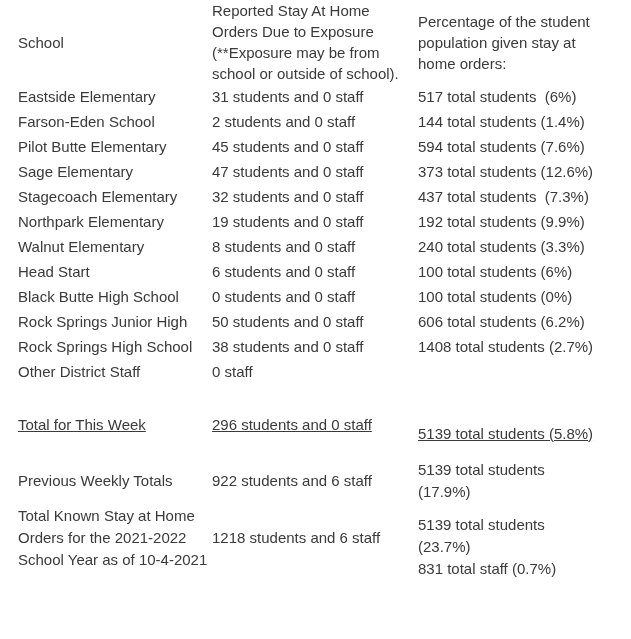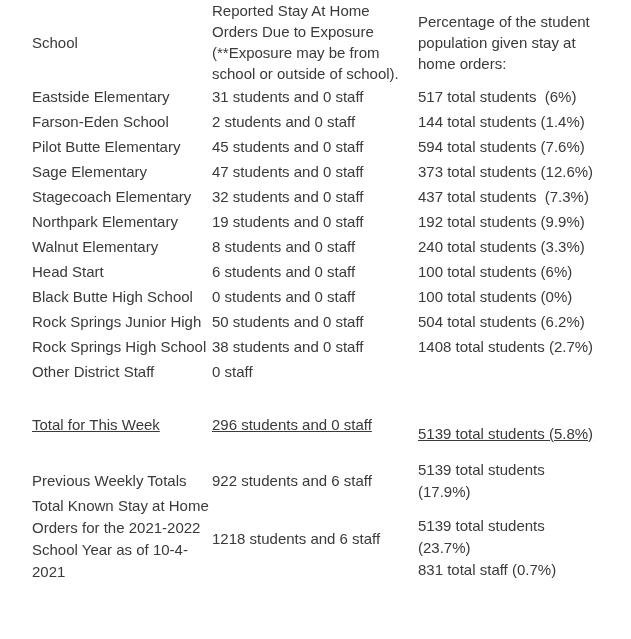--- a/index.html
+++ b/index.html
@@ -21,21 +21,21 @@
   }
   th, td {
     font-weight: 400;
     text-align: left;
     vertical-align: middle;
     padding: 0;
     font-size: 15px;
     line-height: 22px;
     overflow: hidden;
   }
-  .c1 { padding-left: 32px; }
+  .c1 { padding-left: 18px; }
   
   tr.header-row { height: 84px; }
   tr.header-row th { line-height: 21px; }
   tr.header-row th.c2 { padding-right: 2px; }
   tr.header-row th.c3 { padding-right: 26px; }
   
   tr.data-row { height: 25px; margin-left: 28px; }
   tr.data-row td { white-space: pre; }
   
   tr.spacer-row { height: 25px; }
@@ -111,21 +111,21 @@
         <td class="c3">100 total students (6%)</td>
       </tr>
       <tr class="data-row">
         <td class="c1">Black Butte High School</td>
         <td class="c2">0 students and 0 staff</td>
         <td class="c3">100 total students (0%)</td>
       </tr>
       <tr class="data-row">
         <td class="c1">Rock Springs Junior High</td>
         <td class="c2">50 students and 0 staff</td>
-        <td class="c3">504 total students (6.2%)</td>
+        <td class="c3">606 total students (6.2%)</td>
       </tr>
       <tr class="data-row">
         <td class="c1">Rock Springs High School</td>
         <td class="c2">38 students and 0 staff</td>
         <td class="c3">1408 total students (2.7%)</td>
       </tr>
       <tr class="data-row">
         <td class="c1">Other District Staff</td>
         <td class="c2">0 staff</td>
         <td class="c3"></td>

